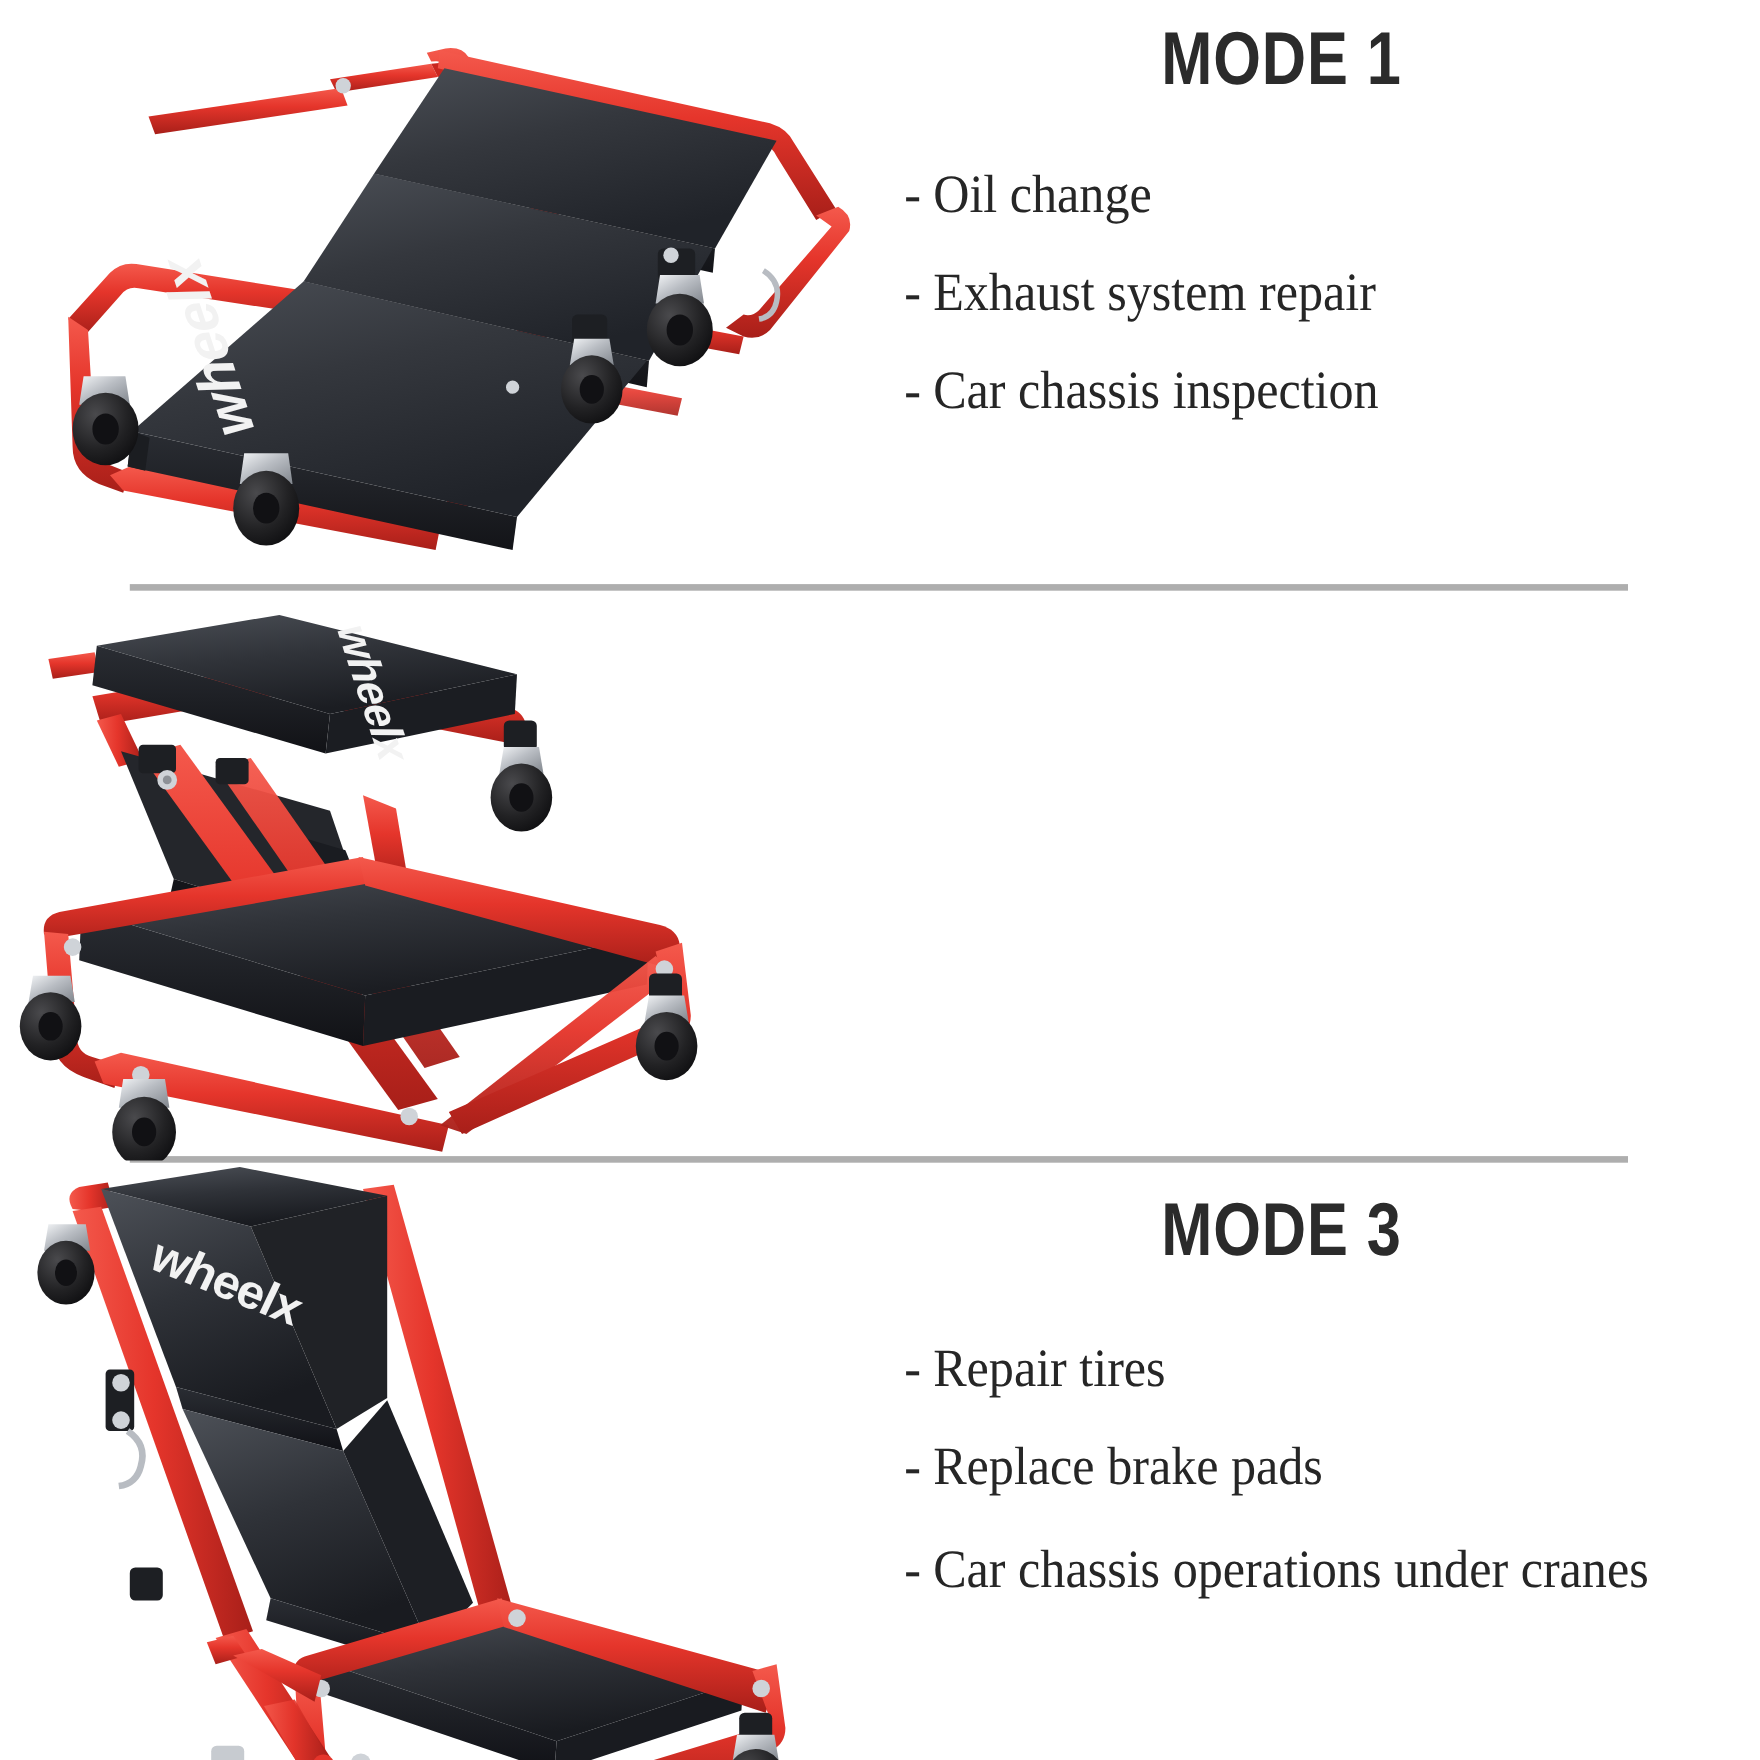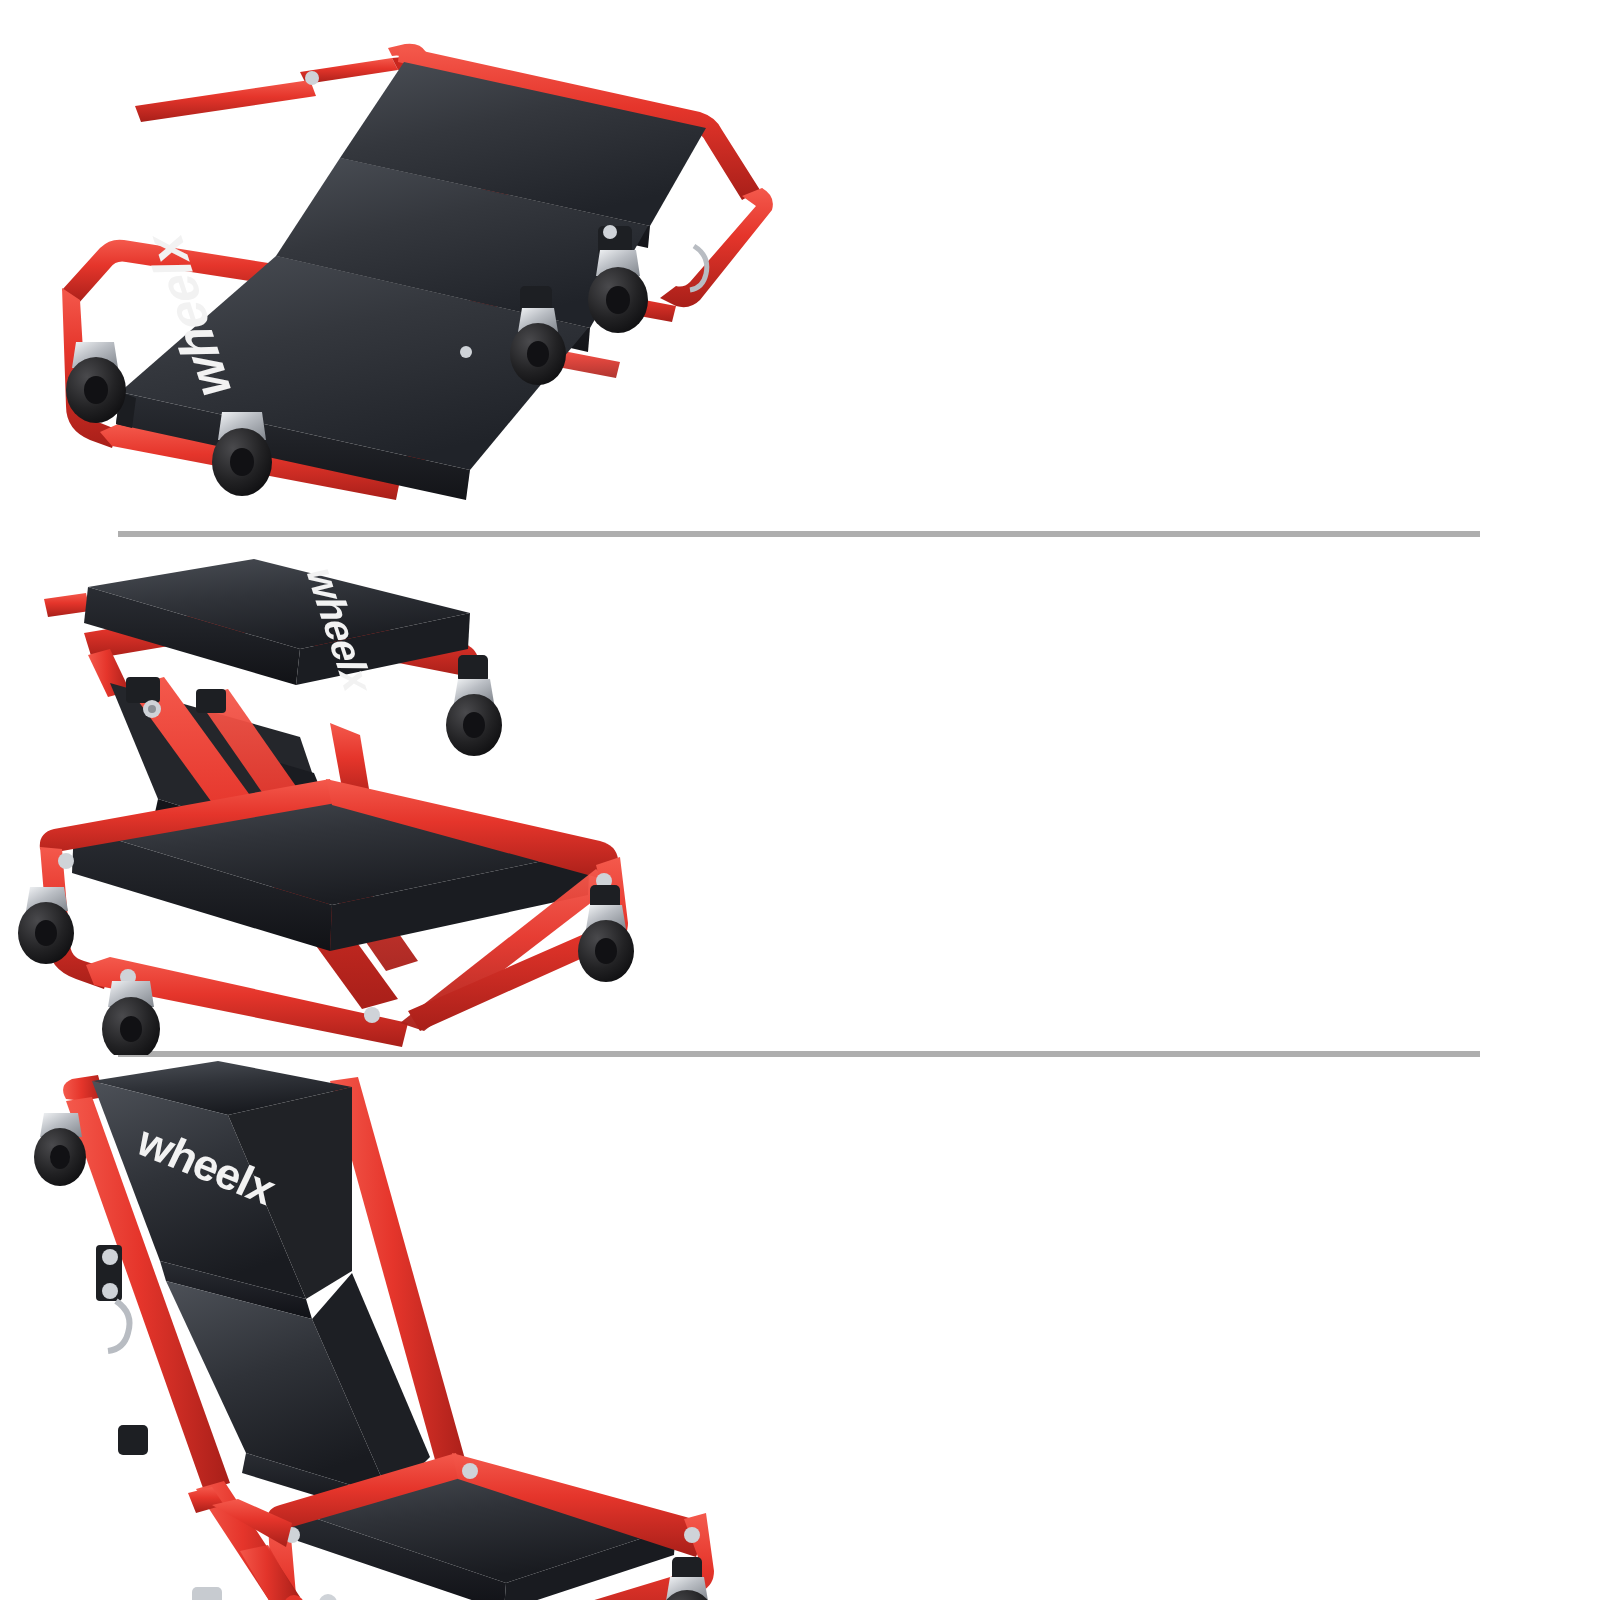--- a/index.html
+++ b/index.html
@@ -228,20 +228,28 @@
           <g>
             <circle cx="312" cy="78" r="7" fill="#cfd3d8"></circle>
             <circle cx="610" cy="232" r="7" fill="#cfd3d8"></circle>
             <circle cx="466" cy="352" r="6" fill="#cfd3d8"></circle>
             <path d="M694 246 q16 10 12 28 q-3 14 -16 16" stroke="#b8bcc2" stroke-width="5" fill="none"></path>
           </g>
         </svg>
       </div>
     </div>
 
+    <div class="text-col">
+      <div class="mode-title">MODE 1</div>
+      <ul class="bullets">
+        <li><span class="dash">-</span><span>Oil change</span></li>
+        <li><span class="dash">-</span><span>Exhaust system repair</span></li>
+        <li><span class="dash">-</span><span>Car chassis inspection</span></li>
+      </ul>
+    </div>
   </div>
 
   <div class="section" id="section-2">
 
     <div class="img-col">
       <div class="product-stage">
         <svg class="product-svg" width="800" height="518" viewBox="0 0 800 518">
           <defs>
             <linearGradient id="padTop2" x1="0" y1="0" x2="0.4" y2="1">
               <stop offset="0%" stop-color="#4b4f56"></stop>
@@ -463,15 +471,23 @@
           </g>
           <g>
             <path d="M484 600 L520 600 L524 624 L480 624 Z" fill="url(#chrome3)"></path>
             <ellipse cx="502" cy="644" rx="28" ry="31" fill="url(#tire3)"></ellipse>
             <ellipse cx="502" cy="644" rx="11" ry="13" fill="#111114"></ellipse>
           </g>
         </svg>
       </div>
     </div>
 
+    <div class="text-col">
+      <div class="mode-title">MODE 3</div>
+      <ul class="bullets">
+        <li><span class="dash">-</span><span>Repair tires</span></li>
+        <li><span class="dash">-</span><span>Replace brake pads</span></li>
+        <li class="wrapping"><span class="dash">-</span><span>Car chassis operations under cranes</span></li>
+      </ul>
+    </div>
   </div>
 
 </div>
 
 </body></html>

